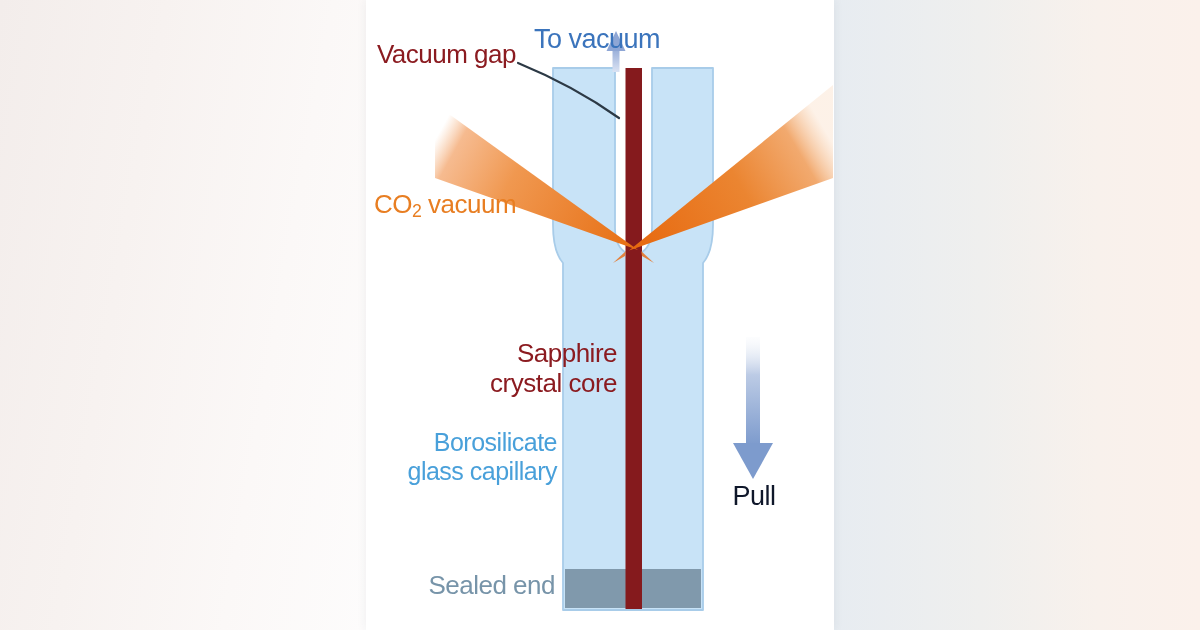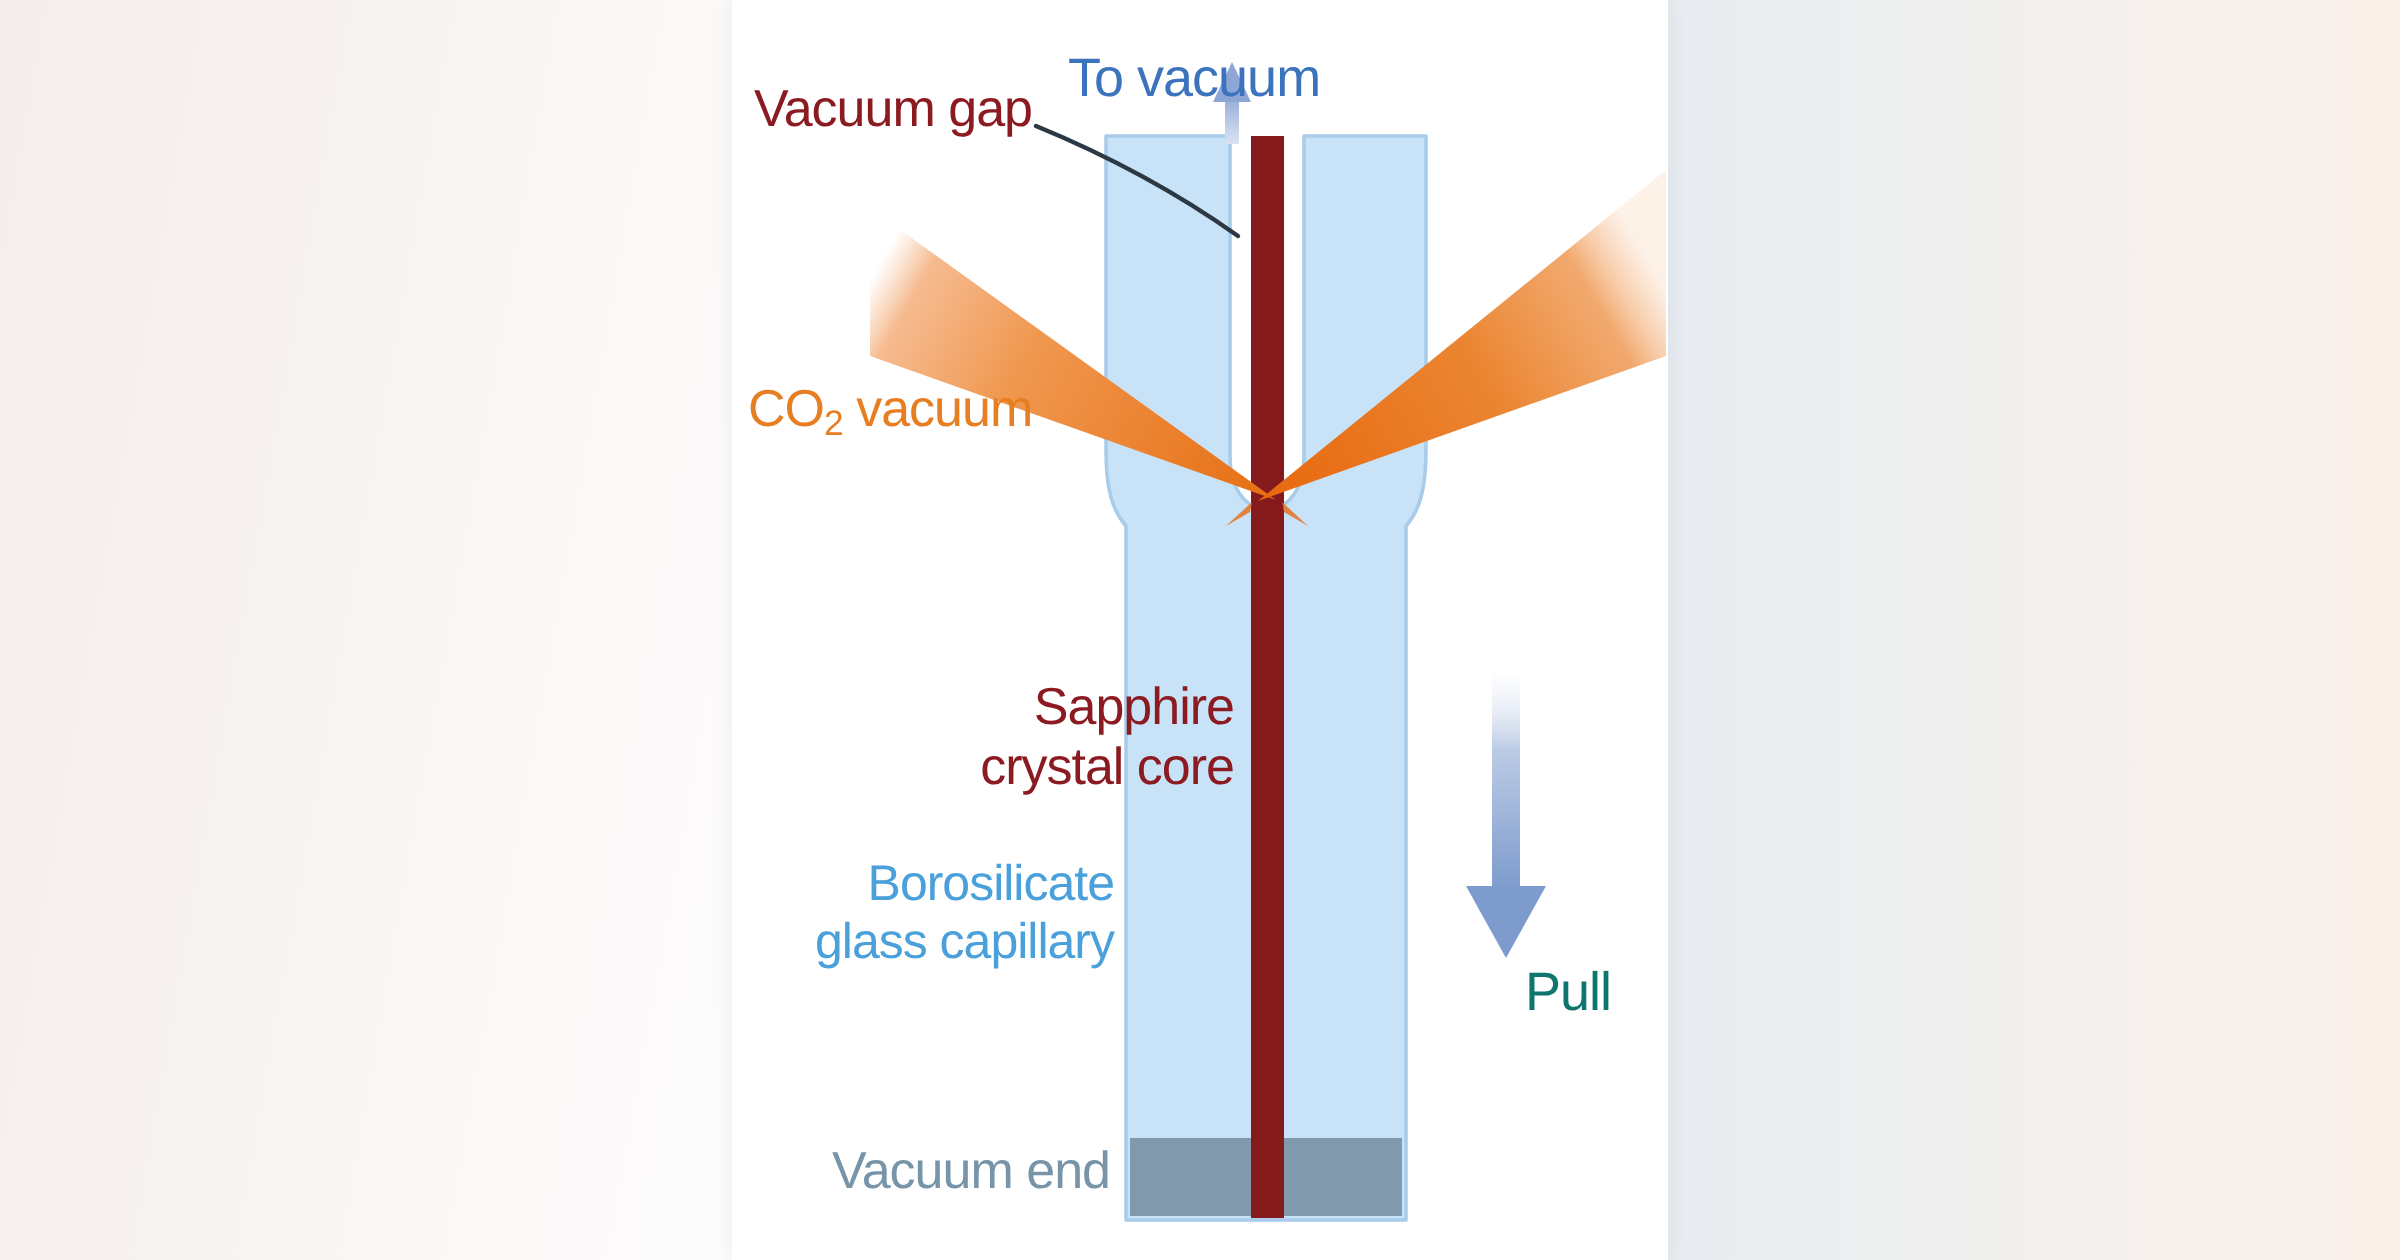--- a/index.html
+++ b/index.html
@@ -27,21 +27,21 @@
     font-size:27px;letter-spacing:-0.5px;color:#3b74bc;margin-top:20px;}
   .lbl-vacuum-gap{left:4px;top:40px;width:146px;text-align:right;
     font-size:26px;letter-spacing:-0.5px;color:#8b1b20;}
   .lbl-co2{left:8px;top:190px;font-size:26px;letter-spacing:-0.5px;color:#e87e22;}
   .lbl-co2 .sub{font-size:0.68em;vertical-align:-0.25em;}
   .lbl-sapphire{left:55px;top:338px;width:196px;text-align:right;
     font-size:26px;letter-spacing:-0.5px;color:#8b1b20;line-height:30px;}
   .lbl-capillary{left:16px;top:428px;width:175px;text-align:right;
     font-size:25px;letter-spacing:-0.5px;color:#49a0da;line-height:29px;}
   .lbl-pull{left:360px;top:481px;width:56px;text-align:center;
-    font-size:27px;letter-spacing:-0.5px;color:#0f766e;margin-left:30px;}
+    font-size:27px;letter-spacing:-0.5px;color:#0f172a;}
   .lbl-sealed{left:43px;top:571px;width:146px;text-align:right;
     font-size:26px;letter-spacing:-0.5px;color:#7794a9;}
 </style>
 </head>
 <body>
 
 <div class="canvas">
   <div class="bg-left"></div>
   <div class="bg-right"></div>
 
@@ -112,15 +112,15 @@
       <div>glass capillary</div>
     </div>
 
     <div class="lbl lbl-sapphire">
       <div>Sapphire</div>
       <div>crystal core</div>
     </div>
 
     <div class="lbl lbl-pull">Pull</div>
 
-    <div class="lbl lbl-sealed">Vacuum end</div>
+    <div class="lbl lbl-sealed">Sealed end</div>
   </div>
 </div>
 
 </body></html>

